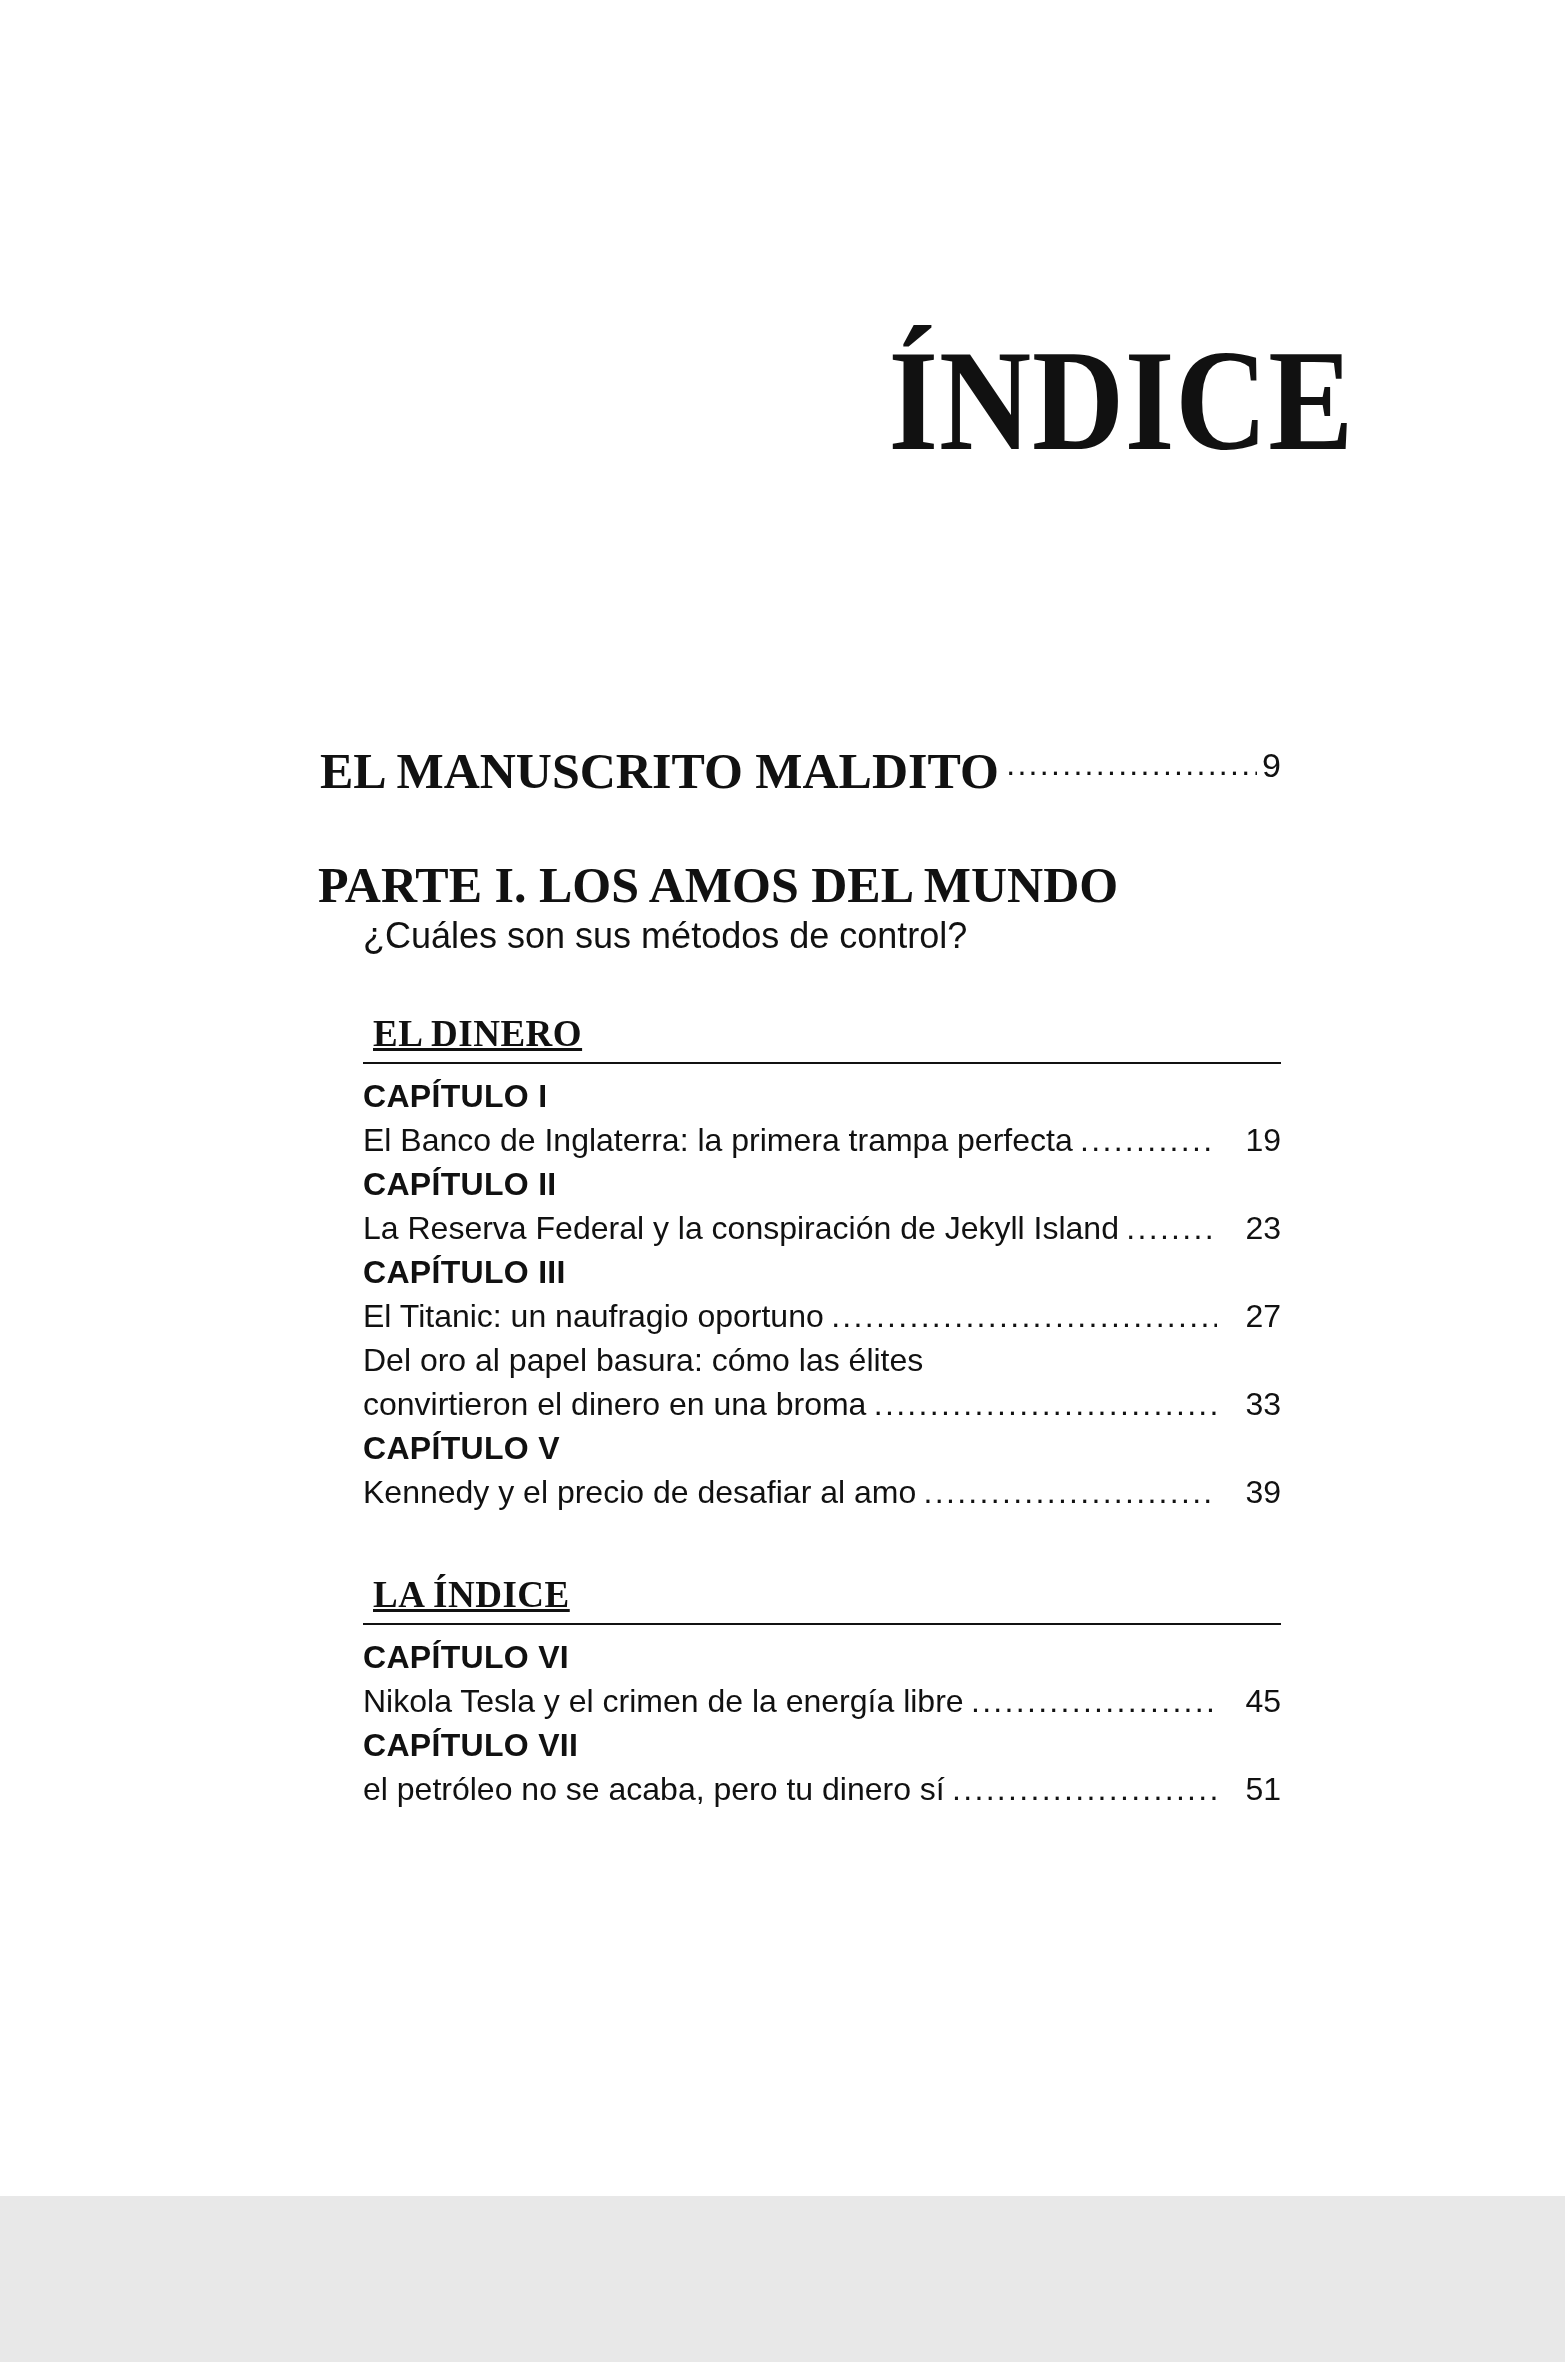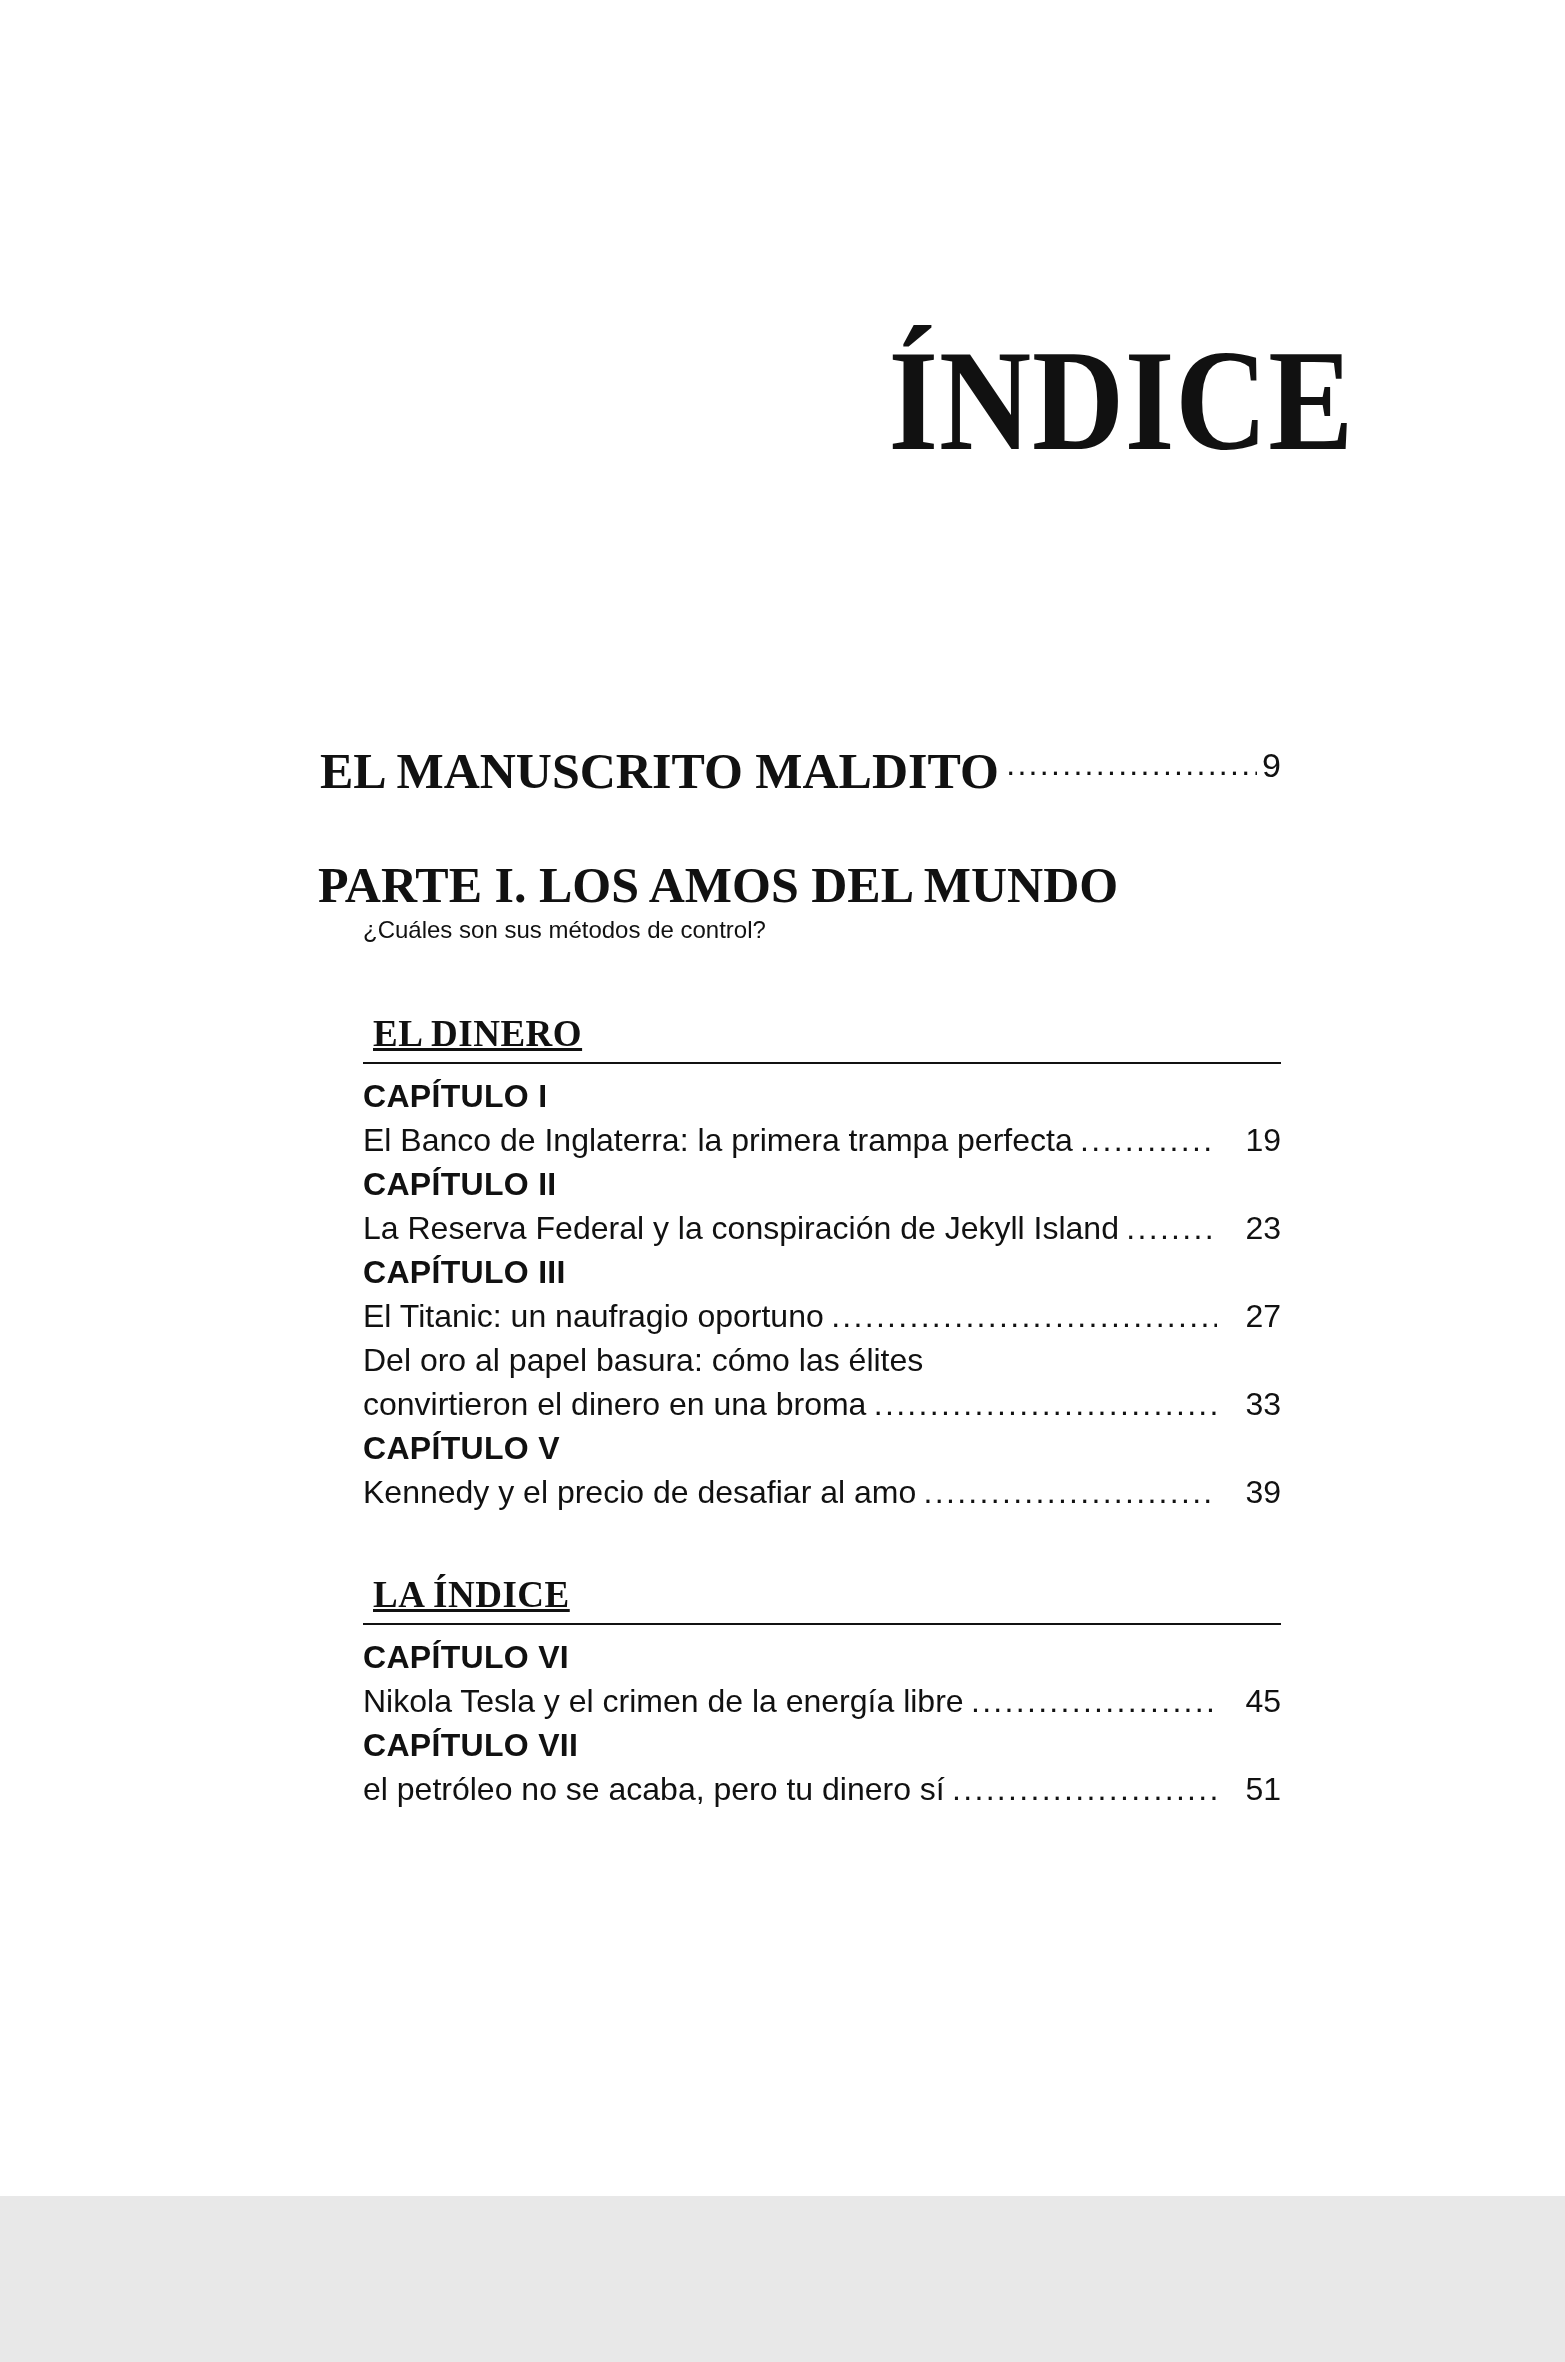--- a/index.html
+++ b/index.html
@@ -60,21 +60,21 @@
     font-weight: 700;
     font-size: 50px;
     line-height: 1;
     white-space: nowrap;
     text-align: right;
   }
   .part-subtitle {
     position: absolute;
     top: 918px;
     left: 363px;
-    font-size: 24px;
+    font-size: 36px;
     line-height: 1;
     white-space: nowrap;
   }
 
   
   .sections {
     position: absolute;
     top: 1005px;
     left: 363px;
     width: 918px;

